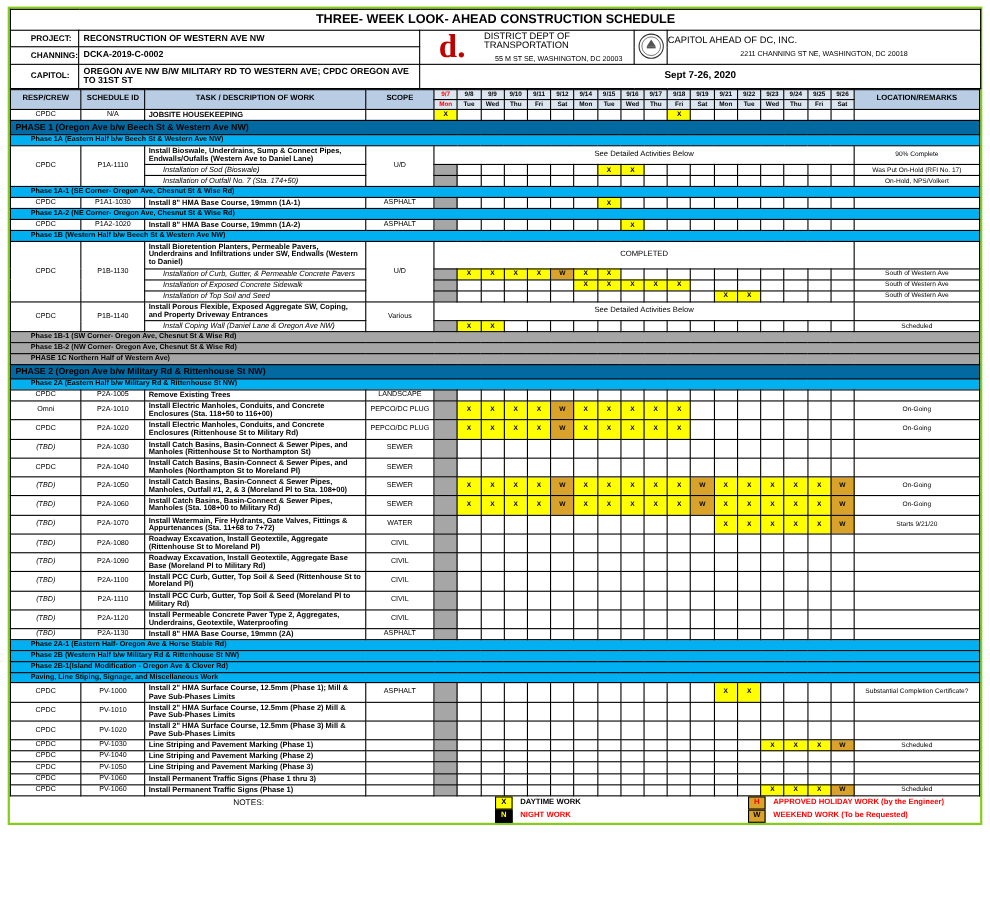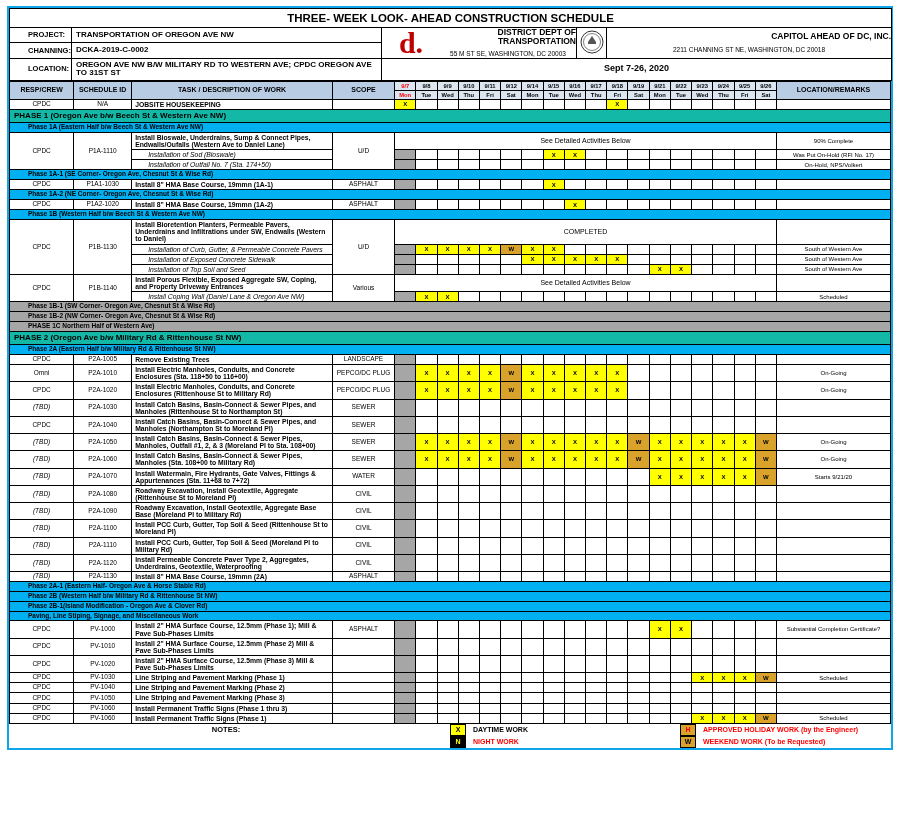--- a/index.html
+++ b/index.html
@@ -1,46 +1,46 @@
 <!DOCTYPE html>
 <html><head>
 <meta charset="utf-8">
 <style>
   html,body{margin:0;padding:0;background:#fff;}
   body{width:900px;height:825px;font-family:"Liberation Sans",sans-serif;color:#000;}
-  #sheet{width:886px;margin:6px auto 0;border:2px solid #0ea5e9;box-sizing:border-box;}
+  #sheet{width:886px;margin:6px auto 0;border:2px solid #84cc16;box-sizing:border-box;}
   table{border-collapse:collapse;width:100%;table-layout:fixed;}
   td,th{border:1px solid #000;padding:0;vertical-align:middle;font-size:7px;line-height:1.05;}
   .ttl{text-align:center;font-weight:bold;font-size:11.5px;padding:3px 0;}
   .lbl{font-weight:bold;font-size:7.5px;padding:1px 18px;}
   .val{font-weight:bold;font-size:8px;padding:1px 4px;}
-  .agency{text-align:right;font-weight:bold;font-size:8.5px;}
+  .agency{text-align:left;font-weight:normal;font-size:8.5px;}
   .addr{text-align:center;font-size:6.5px;}
   .dlogo{font-family:"Liberation Serif",serif;font-size:30px;font-weight:bold;color:#c00000;line-height:0.8;text-align:center;}
   .dates{text-align:center;font-weight:bold;font-size:9px;padding:2px 0;}
   .hdr{background:#b8cce4;text-align:center;font-weight:bold;font-size:7px;padding:2px 1px;}
   .dcol{background:#dce6f1;text-align:center;font-weight:bold;font-size:5.8px;padding:1px 0;}
   .dcol.hol{color:#ff0000;}
   .cell{height:9px;text-align:center;font-weight:bold;font-size:6px;}
   .x{background:#ffff00;}
   .w{background:#d9a32b;}
   .n{background:#000;color:#ffff00;}
   .grey{background:#a6a6a6;}
-  .phase1{background:#14b8a6;font-weight:bold;font-size:8px;padding:2px 4px;}
+  .phase1{background:#0369a1;font-weight:bold;font-size:8px;padding:2px 4px;}
   .phase2{background:#00b0f0;font-weight:bold;font-size:6.5px;padding:1px 4px;padding-left:18px;}
   .phase3{background:#a6a6a6;font-weight:bold;font-size:6.5px;padding:1px 4px;padding-left:18px;}
   .crew{text-align:center;font-size:6.5px;padding:1px;}
   .crew.it{font-style:italic;}
   .sid{text-align:center;font-size:6.5px;padding:1px;}
   .task{font-weight:bold;font-size:6.8px;padding:1px 2px 1px 3px;}
   .task.sub{font-weight:normal;font-style:italic;padding-left:16px;}
   .scope{text-align:center;font-size:6.5px;padding:1px;}
   .rem{text-align:center;font-size:6px;padding:1px;}
   .span-note{text-align:center;font-size:7px;}
-  .notes{font-weight:bold;font-size:7.5px;text-align:center;margin-top:34px;}
+  .notes{font-weight:normal;font-size:7.5px;text-align:center;margin-top:34px;}
   .lg{height:10px;width:14px;text-align:center;font-weight:bold;font-size:7px;border:1px solid #000;display:inline-block;line-height:10px;}
   .lgtxt{font-size:7px;font-weight:bold;padding-left:4px;}
   .red{color:#ff0000;}
 </style>
 </head>
 <body>
 
 <div id="sheet">
 
   <table>
@@ -50,21 +50,21 @@
       <col style="width:195px">
         <col style="width:30px">
         <col style="width:285px">
     </colgroup>
     <tbody>
         <tr>
       <td colspan="5" class="ttl">THREE- WEEK LOOK- AHEAD CONSTRUCTION SCHEDULE</td>
     </tr>
     <tr>
       <td class="lbl">PROJECT:</td>
-      <td class="val">TRANSPORTATION OF OREGON AVE NW</td>
+      <td class="val">RECONSTRUCTION OF WESTERN AVE NW</td>
       <td rowspan="2" style="vertical-align:middle">
         <table style="border:none;width:100%">
           <tbody>
                 <tr>
             <td style="border:none;width:58px" class="dlogo">d.</td>
             <td style="border:none">
               <div class="agency">DISTRICT DEPT OF TRANSPORTATION</div>
               <div class="addr" style="margin-top:5px">55 M ST SE, WASHINGTON, DC 20003</div>
             </td>
           </tr>
@@ -82,21 +82,21 @@
       <td rowspan="2">
         <div class="agency">CAPITOL AHEAD OF DC, INC.</div>
         <div class="addr" style="margin-top:6px">2211 CHANNING ST NE, WASHINGTON, DC 20018</div>
       </td>
     </tr>
     <tr>
       <td class="lbl">CHANNING:</td>
       <td class="val">DCKA-2019-C-0002</td>
     </tr>
     <tr>
-      <td class="lbl">LOCATION:</td>
+      <td class="lbl">CAPITOL:</td>
       <td class="val" style="padding:2px 4px">OREGON AVE NW B/W MILITARY RD TO WESTERN AVE; CPDC   OREGON AVE TO 31ST ST</td>
       <td colspan="3" class="dates">Sept 7-26, 2020</td>
     </tr>
   </tbody>
     </table>
 
   <table>
     <colgroup id="cg">
       <col style="width:62px">
         <col style="width:56px">

